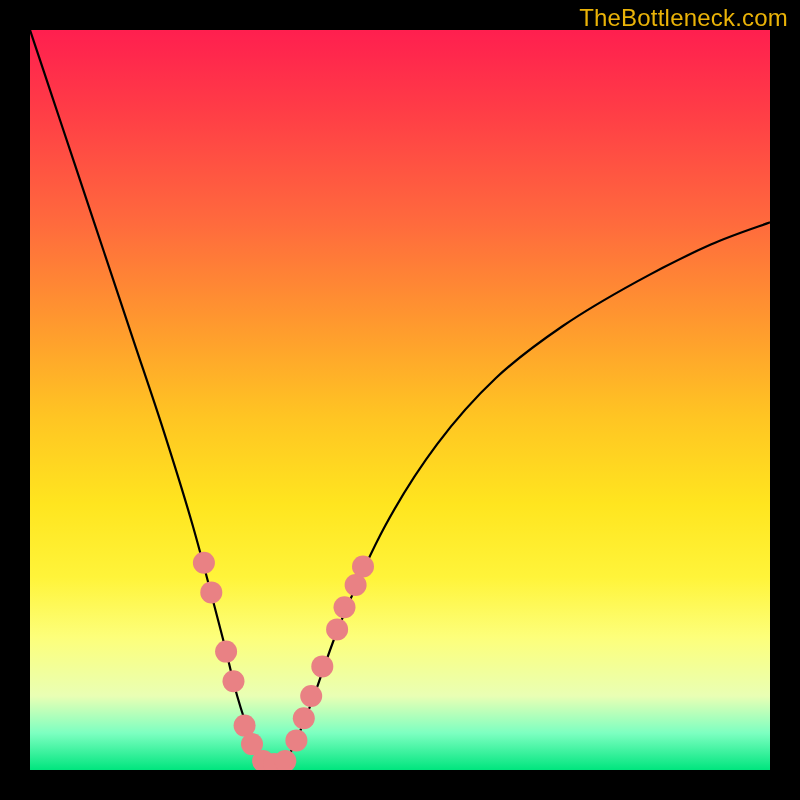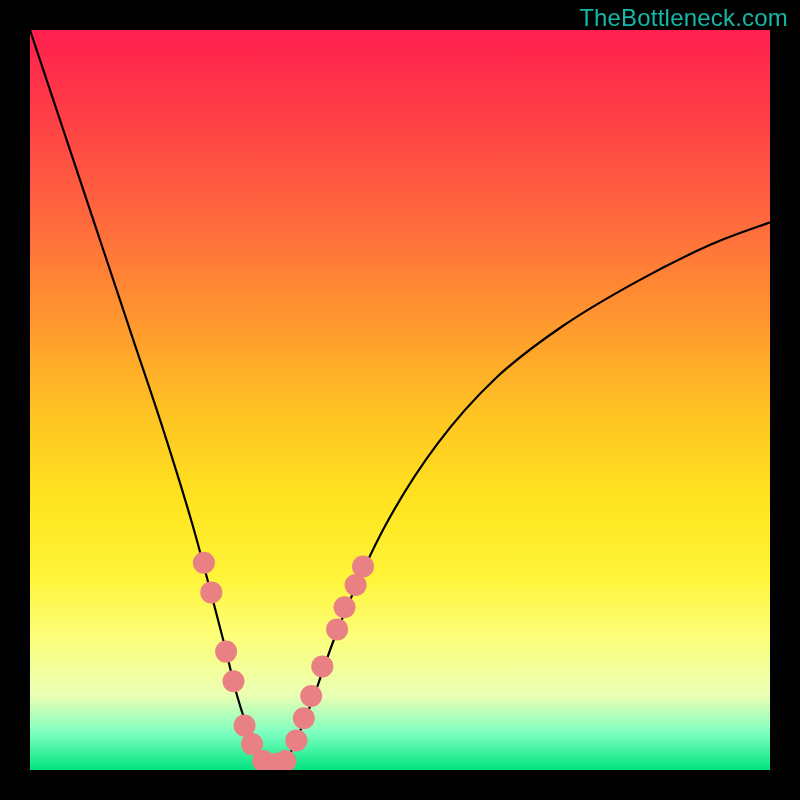--- a/index.html
+++ b/index.html
@@ -16,21 +16,21 @@
     left: 0;
     top: 0;
     width: 800px;
     height: 800px;
     background: #000;
   }
   .watermark {
     position: absolute;
     top: 4px;
     right: 12px;
-    color: #14b8a6;
+    color: #eab308;
     font-size: 24px;
     font-weight: 400;
     letter-spacing: 0.2px;
     user-select: none;
   }
   .plot {
     position: absolute;
     left: 30px;
     top: 30px;
     width: 740px;

